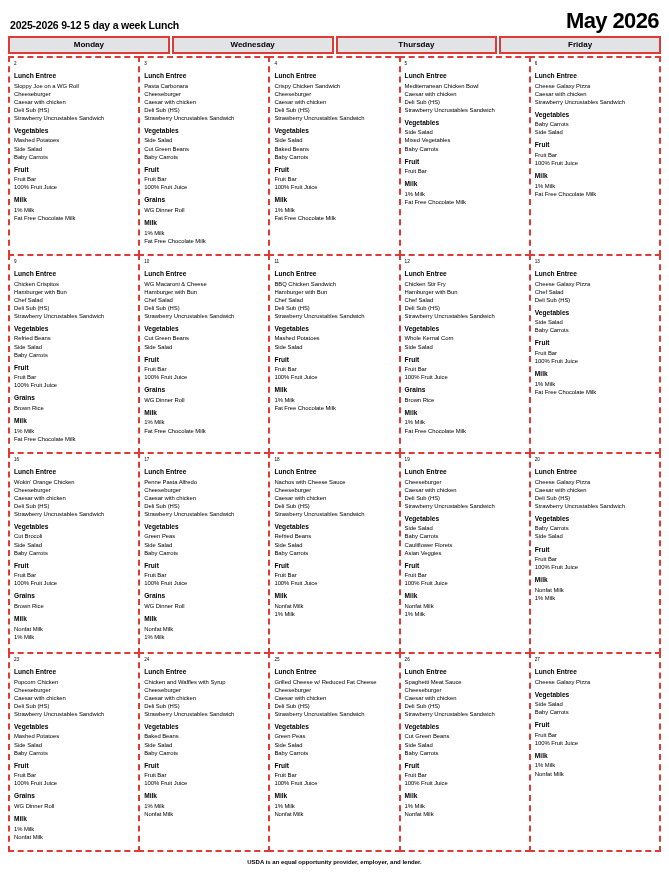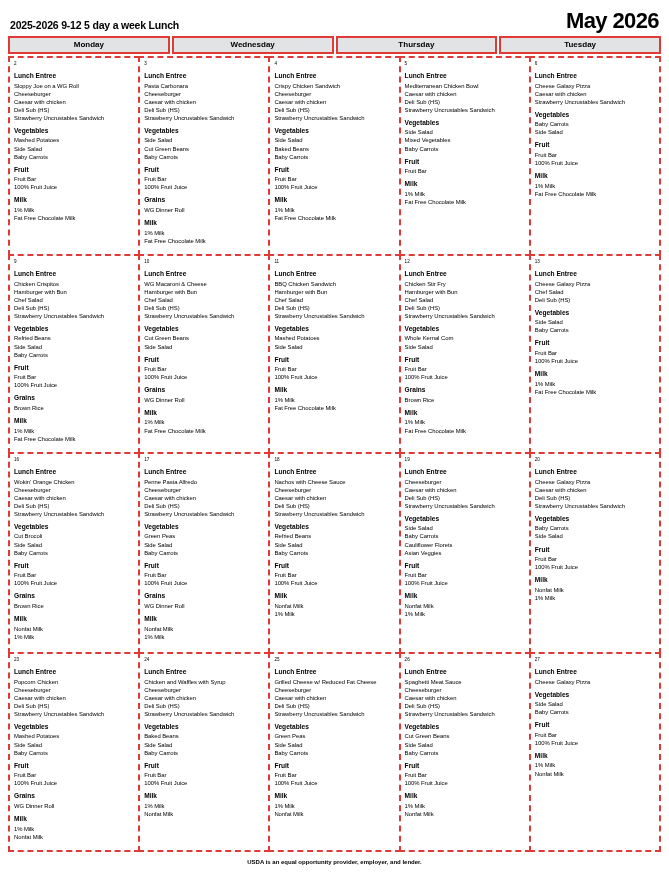--- a/index.html
+++ b/index.html
@@ -134,21 +134,21 @@
 
   <div class="topbar">
     <div class="menu-title">2025-2026 9-12 5 day a week Lunch</div>
     <div class="month-title">May 2026</div>
   </div>
 
   <div class="dow-row" id="dow-row">
       <div class="dow-cell">Monday</div>
       <div class="dow-cell">Wednesday</div>
       <div class="dow-cell">Thursday</div>
-      <div class="dow-cell">Tuesday</div>
+      <div class="dow-cell">Friday</div>
     </div>
 
   <div class="weeks" id="weeks">
       <div class="week-row w1">
         <div class="day-cell">
           <div class="daynum">2</div>
           <div class="group">
             <div class="group-title">Lunch Entree</div>
             <div class="item">Sloppy Joe on a WG Roll</div>
             <div class="item">Cheeseburger</div>

